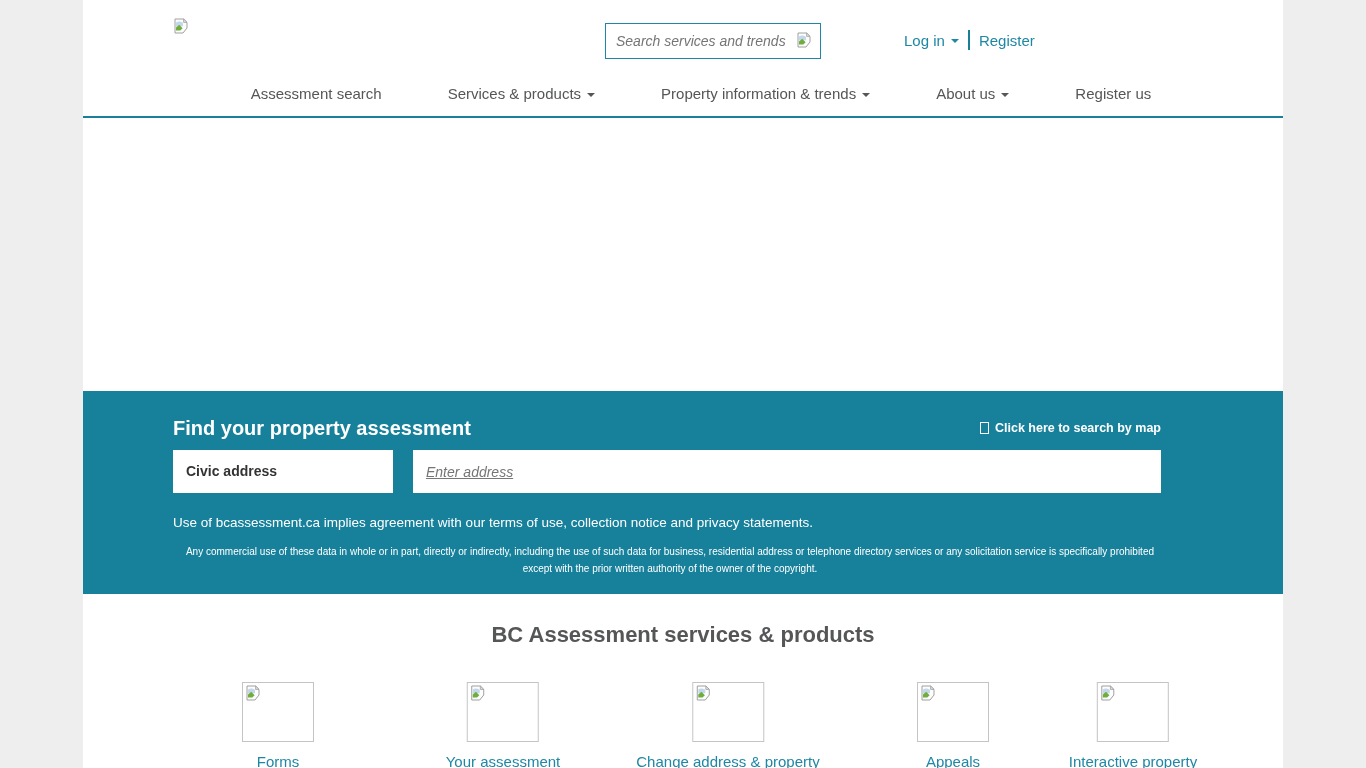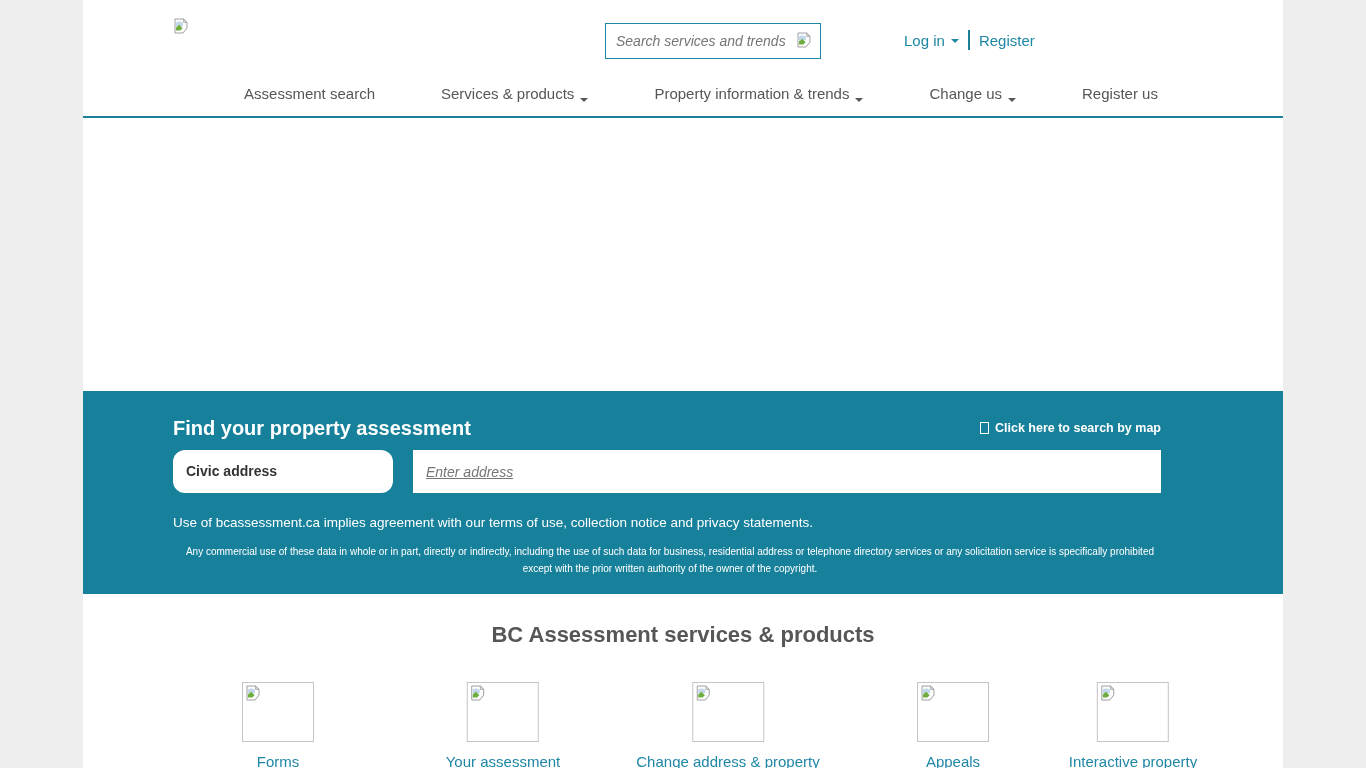--- a/index.html
+++ b/index.html
@@ -8,30 +8,30 @@
   
   .logo{position:absolute;left:90px;top:18px;width:16px;height:16px;}
   .search-box{position:absolute;left:522px;top:23px;width:216px;height:36px;border:1px solid #1e87a5;background:#fff;display:flex;align-items:center;box-sizing:border-box;}
   .search-box input{flex:1;border:none;outline:none;background:transparent;font-style:italic;color:#9a9a9a;font-size:14px;padding:0 6px 0 10px;font-family:"Liberation Sans",sans-serif;min-width:0;}
   .search-box .search-btn{border:none;background:transparent;padding:0 8px 0 0;cursor:pointer;display:flex;align-items:center;}
   .account{position:absolute;left:821px;top:30px;display:flex;align-items:center;gap:9px;font-size:15px;color:#1e87a5;}
   .account .link{color:#1e87a5;text-decoration:none;cursor:pointer;display:flex;align-items:center;gap:6px;}
   .vsep{width:2px;height:20px;background:#1b7f99;}
   .caret{display:inline-block;width:0;height:0;border-left:4px solid transparent;border-right:4px solid transparent;border-top:4px solid currentColor;margin-top:2px;}
   .nav{position:absolute;top:85px;left:0;width:100%;display:flex;justify-content:center;gap:30px;font-size:15px;color:#555657;}
-  .nav-item{display:flex;align-items:flex-end;gap:6px;cursor:pointer;white-space:nowrap;margin-left:36px;}
+  .nav-item{display:flex;align-items:center;gap:6px;cursor:pointer;white-space:nowrap;margin-left:36px;}
   .nav-rule{position:absolute;top:116px;left:0;width:100%;height:2px;background:#1b7f99;}
 
   
   .hero{position:absolute;top:391px;left:0;width:1200px;height:203px;background:#17819b;color:#fff;}
   .hero-title{position:absolute;left:90px;top:17px;font-size:20px;font-weight:bold;margin-top:9px;}
   .map-link{position:absolute;right:122px;top:30px;font-size:12.5px;font-weight:bold;display:flex;align-items:center;gap:6px;cursor:pointer;color:#fff;}
   .map-glyph{display:inline-block;width:7px;height:10px;border:1px solid #ffffff;}
   .hero-form{position:absolute;left:90px;right:122px;top:59px;height:43px;display:flex;gap:20px;}
-  .addr-type{width:220px;background:#fff;color:#333;font-size:14px;font-weight:bold;line-height:43px;padding-left:13px;box-sizing:border-box;cursor:pointer;border-radius:12px;}
+  .addr-type{width:220px;background:#fff;color:#333;font-size:14px;font-weight:bold;line-height:43px;padding-left:13px;box-sizing:border-box;cursor:pointer;}
   .addr-input{flex:1;background:#fff;border:none;outline:none;font-style:italic;color:#777;font-size:14px;padding-left:13px;font-family:"Liberation Sans",sans-serif;text-decoration:underline;}
   .legal-1{position:absolute;left:90px;top:124px;font-size:13.5px;}
   .legal-2{position:absolute;left:90px;right:116px;top:152px;font-size:10px;line-height:17px;text-align:center;}
 
   
   .svc-title{position:absolute;top:622px;left:0;width:100%;text-align:center;font-size:22px;font-weight:bold;color:#555657;}
   .tile{position:absolute;top:682px;transform:translateX(-50%);text-align:center;cursor:pointer;}
   .tile .imgbox{width:70px;height:58px;border:1px solid #c4c4c4;margin:0 auto;position:relative;background:#fff;}
   .tile .imgbox svg{position:absolute;left:2px;top:2px;}
   .tile .tile-label{margin-top:11px;color:#1e87a5;font-size:15px;white-space:nowrap;}
@@ -80,21 +80,21 @@
     </span>
     <span class="nav-item">
       <span>Services &amp; products</span>
       <span class="caret"></span>
     </span>
     <span class="nav-item">
       <span>Property information &amp; trends</span>
       <span class="caret"></span>
     </span>
     <span class="nav-item">
-      <span>Change us</span>
+      <span>About us</span>
       <span class="caret"></span>
     </span>
     <span class="nav-item">
       <span>Register us</span>
     </span>
   </div>
 
   <div class="nav-rule"></div>
 
   <div class="hero">

